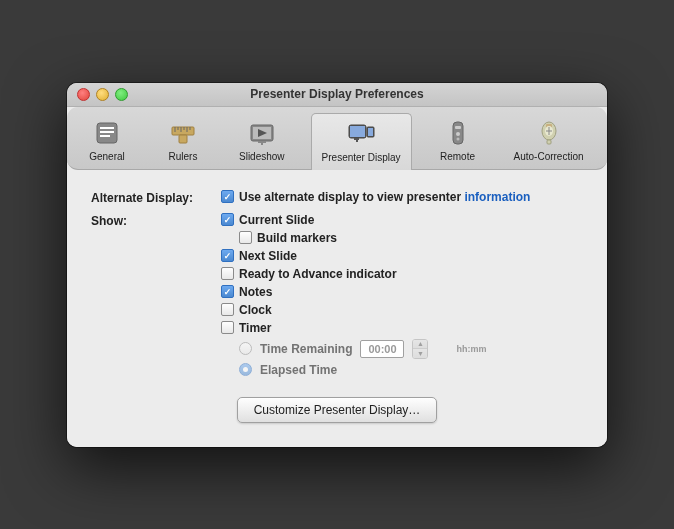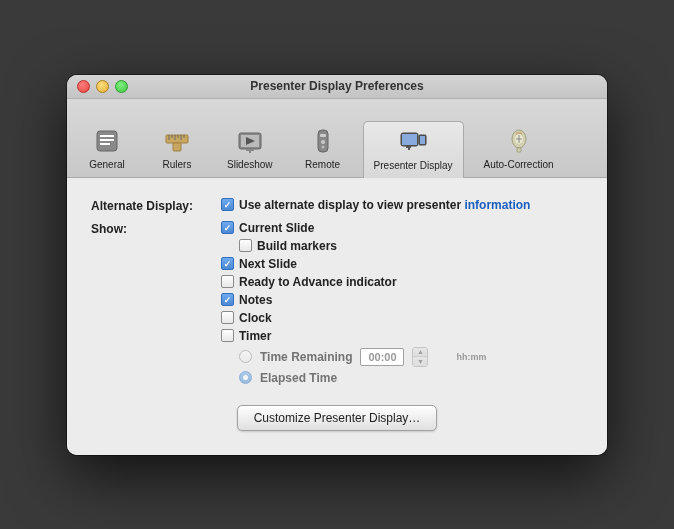--- a/index.html
+++ b/index.html
@@ -58,22 +58,23 @@
       transform: translateX(-50%);
       font-size: 12px;
       font-weight: bold;
       color: #333;
     }
 
     .toolbar {
       background: linear-gradient(to bottom, #d8d8d8 0%, #c8c8c8 100%);
       border-bottom: 1px solid #a8a8a8;
       display: flex;
-      padding: 22px 10px 0 10px;
-      gap: 10px;
+      padding: 6px 10px 0 10px;
+      gap: 16px;
+      border-radius: 11px;
     }
 
     .toolbar-item {
       display: flex;
       flex-direction: column;
       align-items: center;
       padding: 4px 10px 6px 10px;
       cursor: pointer;
       border-radius: 5px 5px 0 0;
       min-width: 60px;
@@ -328,44 +329,44 @@
           <rect x="3" y="6" width="22" height="16" rx="2" fill="#888" stroke="#666" stroke-width="1"></rect>
           <rect x="5" y="8" width="18" height="12" fill="#bbb"></rect>
           <polygon points="10,10 10,18 19,14" fill="#555"></polygon>
           <rect x="10" y="22" width="8" height="2" fill="#888"></rect>
           <rect x="13" y="24" width="2" height="2" fill="#888"></rect>
         </svg>
       </div>
       <span class="toolbar-label">Slideshow</span>
     </div>
 
-    <div class="toolbar-item">
-      <div class="toolbar-icon">
-        <svg width="28" height="28" viewBox="0 0 28 28">
-          <rect x="9" y="3" width="10" height="22" rx="4" fill="#888" stroke="#666" stroke-width="1"></rect>
-          <rect x="11" y="7" width="6" height="3" rx="1" fill="#ccc"></rect>
-          <circle cx="14" cy="15" r="2" fill="#ccc"></circle>
-          <circle cx="14" cy="20" r="1.5" fill="#bbb"></circle>
-        </svg>
-      </div>
-      <span class="toolbar-label">Remote</span>
-    </div>
-
     <div class="toolbar-item active">
       <div class="toolbar-icon">
         <svg width="28" height="28" viewBox="0 0 28 28">
           <rect x="2" y="5" width="17" height="13" rx="2" fill="#555" stroke="#444" stroke-width="1"></rect>
           <rect x="3" y="6" width="15" height="11" fill="#88aadd"></rect>
           <rect x="20" y="7" width="7" height="10" rx="1" fill="#555" stroke="#444" stroke-width="1"></rect>
           <rect x="21" y="8" width="5" height="8" fill="#88aadd"></rect>
           <rect x="7" y="18" width="5" height="2" fill="#555"></rect>
           <rect x="9" y="20" width="2" height="2" fill="#555"></rect>
         </svg>
       </div>
       <span class="toolbar-label">Presenter Display</span>
+    </div>
+
+    <div class="toolbar-item">
+      <div class="toolbar-icon">
+        <svg width="28" height="28" viewBox="0 0 28 28">
+          <rect x="9" y="3" width="10" height="22" rx="4" fill="#888" stroke="#666" stroke-width="1"></rect>
+          <rect x="11" y="7" width="6" height="3" rx="1" fill="#ccc"></rect>
+          <circle cx="14" cy="15" r="2" fill="#ccc"></circle>
+          <circle cx="14" cy="20" r="1.5" fill="#bbb"></circle>
+        </svg>
+      </div>
+      <span class="toolbar-label">Remote</span>
     </div>
 
     <div class="toolbar-item">
       <div class="toolbar-icon">
         <svg width="28" height="28" viewBox="0 0 28 28">
           <ellipse cx="14" cy="12" rx="7" ry="9" fill="#d0d0b0" stroke="#a0a080" stroke-width="1"></ellipse>
           <rect x="11" y="5" width="6" height="4" rx="1" fill="#c8b080"></rect>
           <ellipse cx="14" cy="12" rx="4" ry="5" fill="#e8e8d0"></ellipse>
           <line x1="14" y1="8" x2="14" y2="16" stroke="#888" stroke-width="1"></line>
           <line x1="11" y1="12" x2="17" y2="12" stroke="#888" stroke-width="1"></line>

